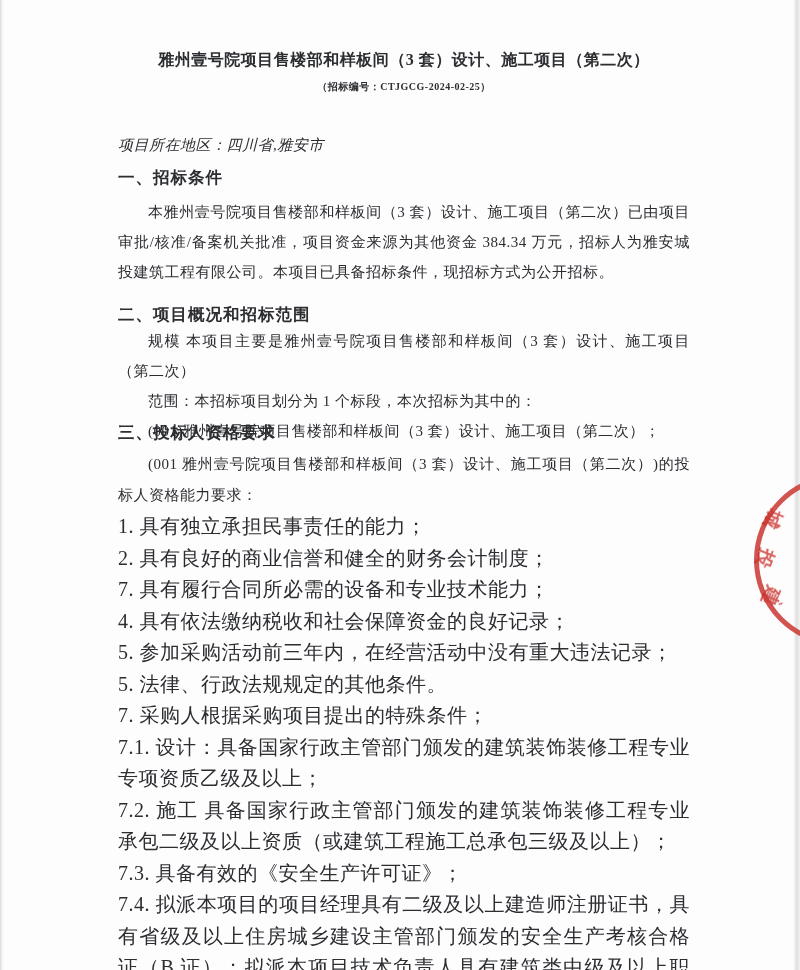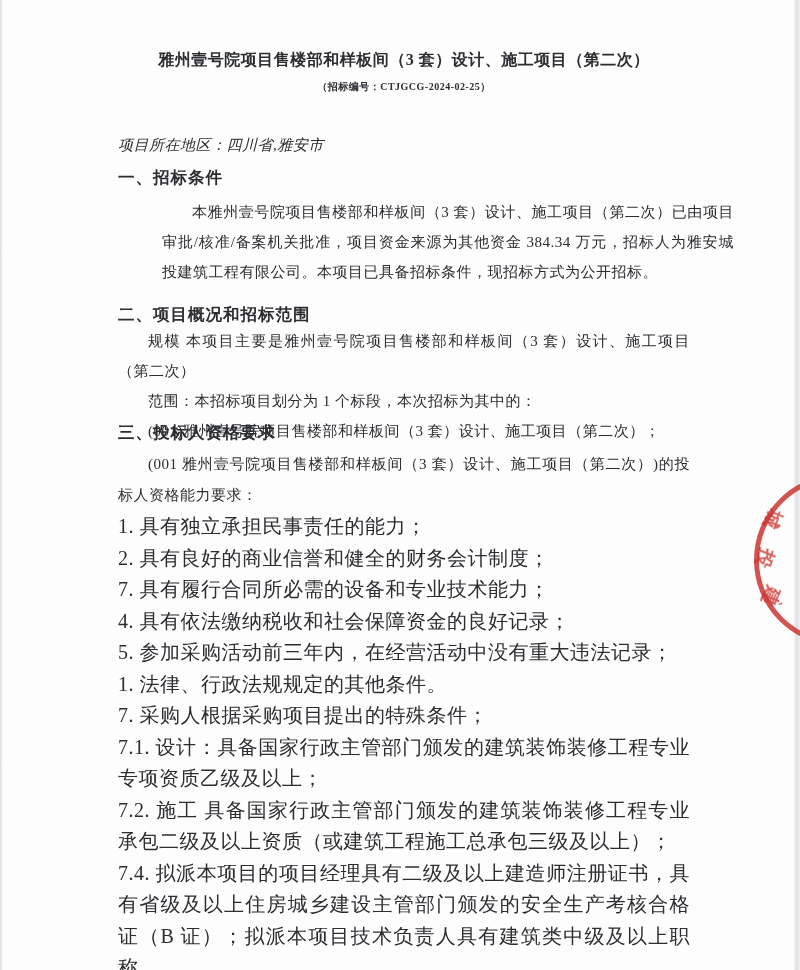--- a/index.html
+++ b/index.html
@@ -27,21 +27,21 @@
     top:76px; text-align:center; font-weight:bold; font-size:10px;
     letter-spacing:0.5px; line-height:22px;
   }
   .location { top:132px; font-size:15px; line-height:26px; letter-spacing:0.5px;font-style:italic; }
   .heading { font-weight:bold; font-size:16.5px; letter-spacing:1px; line-height:30px; }
   .h1 { top:163px; }
   .h2 { top:300px; }
   .h3 { top:418px; }
   .para { font-size:15px; line-height:30px; letter-spacing:0.5px; text-align:justify; }
   .indent { text-indent:2em; }
-  .p1 { top:197px;margin-left:44px; }
+  .p1 { top:197px; }
   .s2 { top:326px; line-height:30.5px; }
   .s3intro { top:449px; line-height:30.5px; }
   .items { top:511px; }
   .items .item { font-size:20px; line-height:31.5px; letter-spacing:0.5px; text-align:justify; }
   
   .stamp-arc {
     position:absolute; left:754px; top:474px; width:172px; height:172px;
     border-radius:50%; border:5px solid var(--stamp-color); opacity:.82;
     filter:blur(0.4px);
   }
@@ -77,24 +77,25 @@
 
 <div class="blk heading h3">三、投标人资格要求</div>
 <div class="blk para indent s3intro">(001 雅州壹号院项目售楼部和样板间（3 套）设计、施工项目（第二次）)的投标人资格能力要求：</div>
 
 <div class="blk items">
   <div class="item">1. 具有独立承担民事责任的能力；</div>
   <div class="item">2. 具有良好的商业信誉和健全的财务会计制度；</div>
   <div class="item">7. 具有履行合同所必需的设备和专业技术能力；</div>
   <div class="item">4. 具有依法缴纳税收和社会保障资金的良好记录；</div>
   <div class="item">5. 参加采购活动前三年内，在经营活动中没有重大违法记录；</div>
-  <div class="item">1. 法律、行政法规规定的其他条件。</div>
+  <div class="item">5. 法律、行政法规规定的其他条件。</div>
   <div class="item">7. 采购人根据采购项目提出的特殊条件；</div>
   <div class="item">7.1. 设计：具备国家行政主管部门颁发的建筑装饰装修工程专业专项资质乙级及以上；</div>
   <div class="item">7.2. 施工 具备国家行政主管部门颁发的建筑装饰装修工程专业承包二级及以上资质（或建筑工程施工总承包三级及以上）；</div>
+  <div class="item">7.3. 具备有效的《安全生产许可证》；</div>
   <div class="item">7.4. 拟派本项目的项目经理具有二级及以上建造师注册证书，具有省级及以上住房城乡建设主管部门颁发的安全生产考核合格证（B 证）；拟派本项目技术负责人具有建筑类中级及以上职称。</div>
 </div>
 
 <div class="stamp-arc"></div>
 <span class="stamp-char sc1">城</span>
 <span class="stamp-char sc2">投</span>
 <span class="stamp-char sc3">建</span>
 <span class="stamp-char sc4">、</span>
 
 </body></html>

